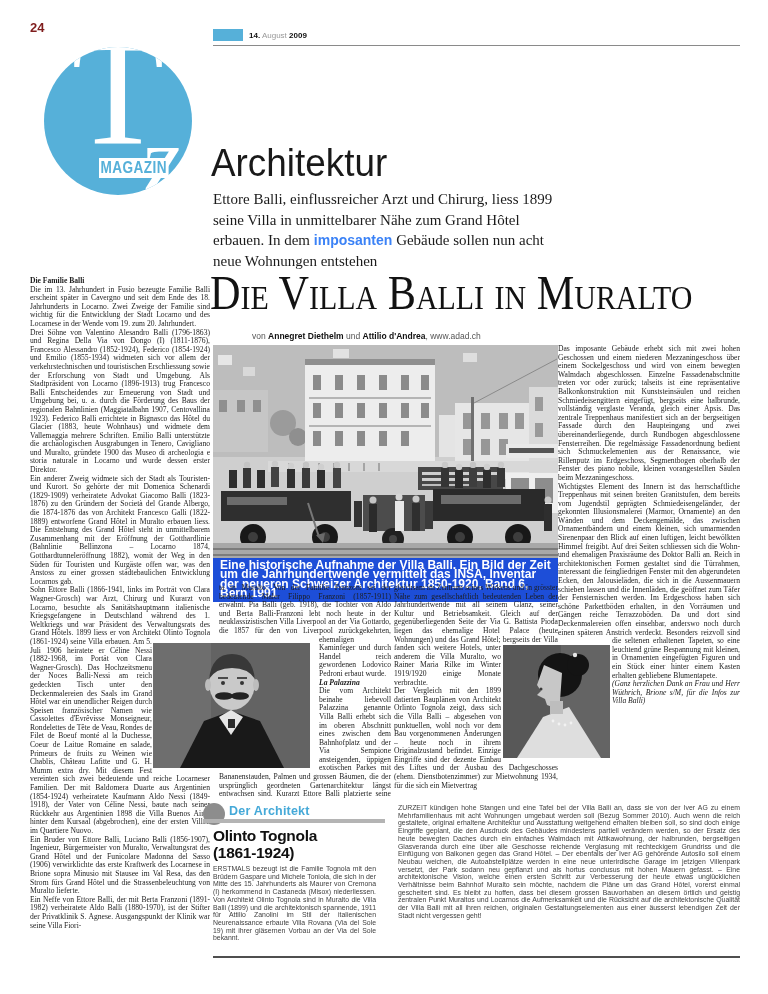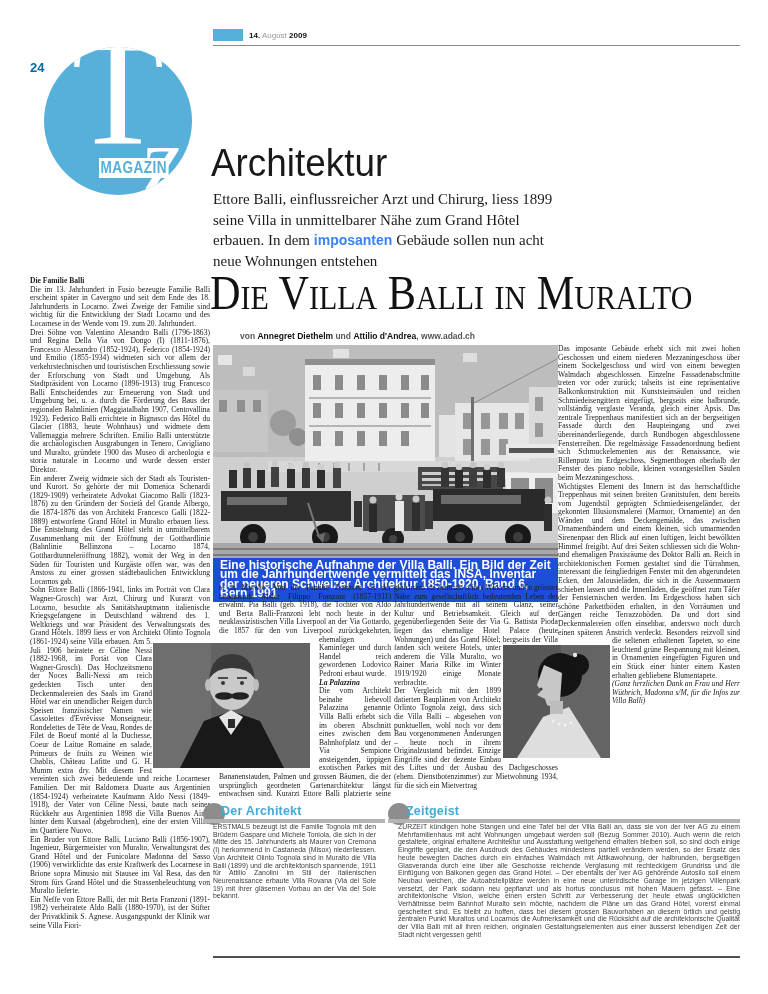--- a/index.html
+++ b/index.html
@@ -1,57 +1,57 @@
 <!DOCTYPE html>
 <html><head>
 <meta charset="utf-8">
 <style>
   html,body{margin:0;padding:0;}
   body{width:768px;height:994px;position:relative;background:#ffffff;font-family:"Liberation Sans",sans-serif;overflow:hidden;}
   .abs{position:absolute;}
   
-  .page-num{left:30px;top:20px;font-size:13px;font-weight:bold;color:#0369a1;margin-top:40px;}
+  .page-num{left:30px;top:20px;font-size:13px;font-weight:bold;color:#7f1d1d;}
   .date-rect{left:213px;top:29px;width:30px;height:12px;background:#56b0d9;}
   .date-text{left:249px;top:31px;font-size:8px;color:#111;}
   .date-text .mid{color:#999;font-weight:normal;}
   .date-text b{color:#111;}
   .header-rule{left:213px;top:45px;width:527px;height:1px;background:#8a8a8a;}
   
   .logo-circle{left:44px;top:47px;width:148px;height:148px;border-radius:50%;background:#56b0d9;overflow:hidden;}
   .logo-t{position:absolute;left:50%;top:-30px;transform:translateX(-50%);font-family:"Liberation Serif",serif;font-size:152px;line-height:1;color:#fff;}
   .logo-z{position:absolute;right:8px;bottom:-10px;font-family:"Liberation Serif",serif;font-size:92px;line-height:1;color:#fff;}
   .logo-word{left:99px;top:158px;color:#56b0d9;font-weight:bold;font-size:17px;letter-spacing:.5px;transform:scaleX(.8);transform-origin:left;background:#fff;padding:0 2px;}
   
   .architektur{left:211px;top:142px;font-size:38px;font-weight:normal;color:#191919;letter-spacing:0;transform:scaleX(.97);transform-origin:left;}
   .lead{left:213px;top:189px;width:352px;font-family:"Liberation Serif",serif;font-size:15px;line-height:20.5px;color:#1b1b1b;}
   .lead .hl{color:#3b82f6;font-weight:bold;font-family:"Liberation Sans",sans-serif;font-size:14px;}
   
   .main-title{left:210px;top:268px;width:540px;white-space:nowrap;font-family:"Liberation Serif",serif;font-variant:small-caps;font-size:48px;line-height:1.05;color:#121212;transform:scaleX(.88);transform-origin:left;}
-  .byline{left:240px;top:331px;font-size:8.5px;color:#555;font-weight:bold;}
+  .byline{left:252px;top:331px;font-size:8.5px;color:#555;}
   .byline b{color:#111;}
   
   .col{position:absolute;font-family:"Liberation Serif",serif;font-size:7.6px;line-height:8.6px;text-align:justify;color:#1c1c1c;overflow:hidden;}
   .col p{margin:0;}
   .col .bold-head{font-weight:bold;}
   .col .subhead{font-weight:bold;font-style:italic;}
   .col .italic{font-style:italic;}
   .sp{height:1px;}
   .fr0{float:right;width:0;}
   .fr{float:right;clear:right;}
   .fl0{float:left;width:0;}
   .fl{float:left;clear:left;}
   
   .photo{left:213px;top:345px;width:345px;height:213px;background:#cfcfcf;}
   .caption{left:213px;top:558px;width:345px;box-sizing:border-box;background:#1d4ed8;color:#fff;font-weight:bold;font-size:12px;line-height:9.3px;padding:3px 7px 4px 7px;}
   .portrait{position:absolute;}
   
   .box{position:absolute;}
   .kicker-row{position:relative;height:19px;}
   .kicker-circle{position:absolute;left:-10px;top:3px;width:22px;height:22px;border-radius:50%;background:#8d8d8d;}
-  .kicker-label{position:absolute;left:8px;top:4px;font-size:12.5px;font-weight:bold;color:#45a9d8;letter-spacing:.2px;}
+  .kicker-label{position:absolute;left:16px;top:4px;font-size:12.5px;font-weight:bold;color:#45a9d8;letter-spacing:.2px;}
   .kicker-bar{position:absolute;left:-10px;top:19px;height:4px;background:#b4b4b4;}
   .box-title{font-size:15.5px;line-height:16.5px;font-weight:bold;color:#101010;letter-spacing:-.3px;margin-top:9px;}
   .box-body{font-size:6.9px;line-height:7.7px;color:#3d3d3d;text-align:justify;margin-top:4px;}
   .bottom-rule{left:213px;top:956px;width:527px;height:2px;background:#4f4f4f;}
 </style>
 </head>
 <body>
 
 <div class="abs page-num">24</div>
 <div class="abs date-rect"></div>
@@ -268,34 +268,30 @@
   <span class="sp fr" style="width:57px;height:114px;"></span>
   <p>gleichsam im Zentrum seines Wirkens und in grösster Nähe zum gesellschaftlich bedeutenden Leben der Jahrhundertwende mit all seinem Glanz, seiner Kultur und Betriebsamkeit. Gleich auf der gegenüberliegenden Seite der Via G. Battista Pioda liegen das ehemalige Hotel Palace (heute Wohnungen) und das Grand Hôtel; bergseits der Villa fanden sich weitere Hotels, unter anderem die Villa Muralto, wo Rainer Maria Rilke im Winter 1919/1920 einige Monate verbrachte.</p>
   <p>Der Vergleich mit den 1899 datierten Bauplänen von Architekt Orlinto Tognola zeigt, dass sich die Villa Balli – abgesehen von punktuellen, wohl noch vor dem Bau vorgenommenen Änderungen – heute noch in ihrem Originalzustand befindet. Einzige Eingriffe sind der dezente Einbau des Liftes und der Ausbau des Dachgeschosses (ehem. Dienstbotenzimmer) zur Mietwohnung 1934, für die sich ein Mietvertrag</p>
 </div>
 
 <div class="col" style="left:558px;top:345px;width:182px;height:450px;">
   <span class="sp fl0" style="height:300px;"></span>
   <span class="sp fl" style="width:54px;height:113px;"></span>
   <p>Das imposante Gebäude erhebt sich mit zwei hohen Geschossen und einem niederen Mezzaningeschoss über einem Sockelgeschoss und wird von einem bewegten Walmdach abgeschlossen. Einzelne Fassadenabschnitte treten vor oder zurück; talseits ist eine repräsentative Balkonkonstruktion mit Kunststeinsäulen und reichen Schmiedeisengittern eingefügt, bergseits eine halbrunde, vollständig verglaste Veranda, gleich einer Apsis. Das zentrale Treppenhaus manifestiert sich an der bergseitigen Fassade durch den Haupteingang und zwei übereinanderliegende, durch Rundbogen abgeschlossene Fensterreihen. Die regelmässige Fassadenordnung bedient sich Schmuckelementen aus der Renaissance, wie Rillenputz im Erdgeschoss, Segmentbogen oberhalb der Fenster des piano nobile, kleinen vorangestellten Säulen beim Mezzaningeschoss.</p>
   <p>Wichtigstes Element des Innern ist das herrschaftliche Treppenhaus mit seinen breiten Granitstufen, dem bereits vom Jugendstil geprägten Schmiedeisengeländer, der gekonnten Illusionsmalerei (Marmor, Ornamente) an den Wänden und dem Deckengemälde, das zwischen Ornamentbändern und einem kleinen, sich umarmenden Sirenenpaar den Blick auf einen luftigen, leicht bewölkten Himmel freigibt. Auf drei Seiten schliessen sich die Wohn- und ehemaligen Praxisräume des Doktor Balli an. Reich in architektonischen Formen gestaltet sind die Türrahmen, interessant die feingliedrigen Fenster mit den abgerundeten Ecken, den Jalousieläden, die sich in die Aussenmauern schieben lassen und die Innenläden, die geöffnet zum Täfer der Fensternischen werden. Im Erdgeschoss haben sich schöne Parkettböden erhalten, in den Vorräumen und Gängen reiche Terrazzoböden. Da und dort sind Deckenmalereien offen einsehbar, anderswo noch durch einen späteren Anstrich verdeckt. Besonders reizvoll sind die seltenen erhaltenen Tapeten, so eine leuchtend grüne Bespannung mit kleinen, in Ornamenten eingefügten Figuren und ein Stück einer hinter einem Kasten erhalten gebliebene Blumentapete.</p>
-  <p class="italic">(Ganz herzlichen Dank an Frau und Herr Wüthrich, Madonna s/M, für die Infos zur Villa Balli)</p>
+  <p class="italic">(Ganz herzlichen Dank an Frau und Herr Wüthrich, Brione s/M, für die Infos zur Villa Balli)</p>
 </div>
 
 <div class="box" style="left:213px;top:800px;width:172px;height:156px;overflow:visible;">
   <div class="kicker-row">
     <div class="kicker-circle"></div>
     <div class="kicker-label">Der Architekt</div>
     <div class="kicker-bar" style="width:182px;"></div>
   </div>
+  <div class="box-title" style="width:150px;">Olinto Tognola (1861-1924)</div>
   <div class="box-body" style="width:163px;">ERSTMALS bezeugt ist die Familie Tognola mit den Brüdern Gaspare und Michele Toniola, die sich in der Mitte des 15. Jahrhunderts als Maurer von Cremona (I) herkommend in Castaneda (Misox) niederliessen. Von Architekt Olinto Tognola sind in Muralto die Villa Balli (1899) und die architektonisch spannende, 1911 für Attilio Zanolini im Stil der italienischen Neurenaissance erbaute Villa Rovana (Via del Sole 19) mit ihrer gläsernen Vorbau an der Via del Sole bekannt.</div>
 </div>
 
 <div class="box" style="left:398px;top:800px;width:342px;height:156px;overflow:visible;">
-  <div class="kicker-row">
-    <div class="kicker-circle"></div>
-    <div class="kicker-label">Zeitgeist</div>
-    <div class="kicker-bar" style="width:352px;"></div>
-  </div>
   <div class="box-body">ZURZEIT kündigen hohe Stangen und eine Tafel bei der Villa Balli an, dass sie von der Iver AG zu einem Mehrfamilienhaus mit acht Wohnungen umgebaut werden soll (Bezug Sommer 2010). Auch wenn die reich gestaltete, original erhaltene Architektur und Ausstattung weitgehend erhalten bleiben soll, so sind doch einige Eingriffe geplant, die den Ausdruck des Gebäudes mindestens partiell verändern werden, so der Ersatz des heute bewegten Daches durch ein einfaches Walmdach mit Attikawohnung, der halbrunden, bergseitigen Glasveranda durch eine über alle Geschosse reichende Verglasung mit rechteckigem Grundriss und die Einfügung von Balkonen gegen das Grand Hôtel. – Der ebenfalls der Iver AG gehörende Autosilo soll einem Neubau weichen, die Autoabstellplätze werden in eine neue unterirdische Garage im jetzigen Villenpark versetzt, der Park sodann neu gepflanzt und als hortus conclusus mit hohen Mauern gefasst. – Eine architektonische Vision, welche einen ersten Schritt zur Verbesserung der heute etwas unglücklichen Verhältnisse beim Bahnhof Muralto sein möchte, nachdem die Pläne um das Grand Hôtel, vorerst einmal gescheitert sind. Es bleibt zu hoffen, dass bei diesem grossen Bauvorhaben an diesem örtlich und geistig zentralen Punkt Muraltos und Locarnos die Aufmerksamkeit und die Rücksicht auf die architektonische Qualität der Villa Balli mit all ihren reichen, originalen Gestaltungselementen aus einer äusserst lebendigen Zeit der Stadt nicht vergessen geht!</div>
 </div>
 
 <div class="abs bottom-rule"></div>
 
 </body></html>

